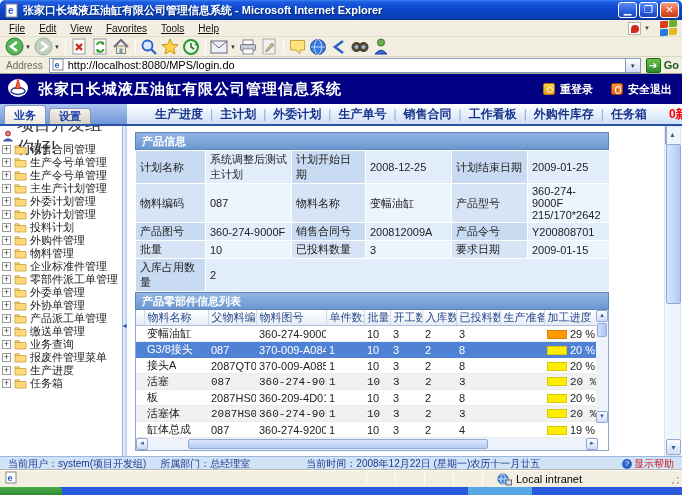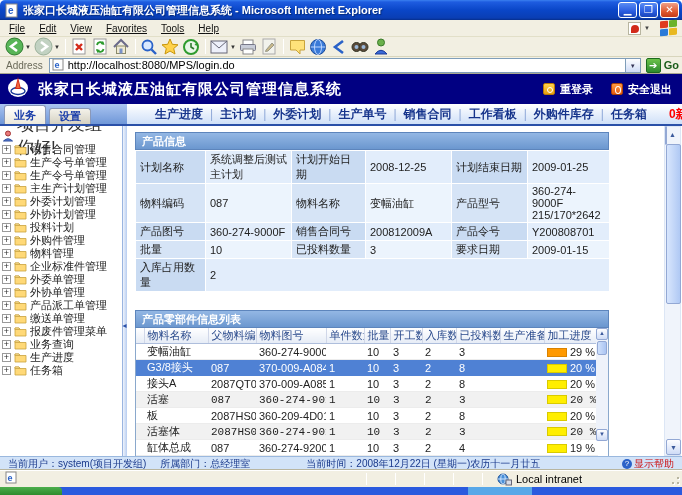--- a/index.html
+++ b/index.html
@@ -505,20 +505,30 @@
           <span>企业标准件管理</span>
         </div>
         <div class="tree-item">
           <span class="expand-box"></span>
           <span class="fold">
             <svg width="13" height="11" viewBox="0 0 13 11">
               <path d="M1 2 L5 2 L6.2 3.5 L12 3.5 L12 10 L1 10 Z" fill="#ffd978" stroke="#c9a23d" stroke-width="0.8"></path>
               <path d="M1 2 L5 2 L6.2 3.5 L1 3.5 Z" fill="#ffe9a8" stroke="#c9a23d" stroke-width="0.8"></path>
             </svg>
           </span>
+          <span>零部件派工单管理</span>
+        </div>
+        <div class="tree-item">
+          <span class="expand-box"></span>
+          <span class="fold">
+            <svg width="13" height="11" viewBox="0 0 13 11">
+              <path d="M1 2 L5 2 L6.2 3.5 L12 3.5 L12 10 L1 10 Z" fill="#ffd978" stroke="#c9a23d" stroke-width="0.8"></path>
+              <path d="M1 2 L5 2 L6.2 3.5 L1 3.5 Z" fill="#ffe9a8" stroke="#c9a23d" stroke-width="0.8"></path>
+            </svg>
+          </span>
           <span>外委单管理</span>
         </div>
         <div class="tree-item">
           <span class="expand-box"></span>
           <span class="fold">
             <svg width="13" height="11" viewBox="0 0 13 11">
               <path d="M1 2 L5 2 L6.2 3.5 L12 3.5 L12 10 L1 10 Z" fill="#ffd978" stroke="#c9a23d" stroke-width="0.8"></path>
               <path d="M1 2 L5 2 L6.2 3.5 L1 3.5 Z" fill="#ffe9a8" stroke="#c9a23d" stroke-width="0.8"></path>
             </svg>
           </span>
@@ -545,31 +555,31 @@
           <span>缴送单管理</span>
         </div>
         <div class="tree-item">
           <span class="expand-box"></span>
           <span class="fold">
             <svg width="13" height="11" viewBox="0 0 13 11">
               <path d="M1 2 L5 2 L6.2 3.5 L12 3.5 L12 10 L1 10 Z" fill="#ffd978" stroke="#c9a23d" stroke-width="0.8"></path>
               <path d="M1 2 L5 2 L6.2 3.5 L1 3.5 Z" fill="#ffe9a8" stroke="#c9a23d" stroke-width="0.8"></path>
             </svg>
           </span>
+          <span>业务查询</span>
+        </div>
+        <div class="tree-item">
+          <span class="expand-box"></span>
+          <span class="fold">
+            <svg width="13" height="11" viewBox="0 0 13 11">
+              <path d="M1 2 L5 2 L6.2 3.5 L12 3.5 L12 10 L1 10 Z" fill="#ffd978" stroke="#c9a23d" stroke-width="0.8"></path>
+              <path d="M1 2 L5 2 L6.2 3.5 L1 3.5 Z" fill="#ffe9a8" stroke="#c9a23d" stroke-width="0.8"></path>
+            </svg>
+          </span>
           <span>报废件管理菜单</span>
-        </div>
-        <div class="tree-item">
-          <span class="expand-box"></span>
-          <span class="fold">
-            <svg width="13" height="11" viewBox="0 0 13 11">
-              <path d="M1 2 L5 2 L6.2 3.5 L12 3.5 L12 10 L1 10 Z" fill="#ffd978" stroke="#c9a23d" stroke-width="0.8"></path>
-              <path d="M1 2 L5 2 L6.2 3.5 L1 3.5 Z" fill="#ffe9a8" stroke="#c9a23d" stroke-width="0.8"></path>
-            </svg>
-          </span>
-          <span>业务查询</span>
         </div>
         <div class="tree-item">
           <span class="expand-box"></span>
           <span class="fold">
             <svg width="13" height="11" viewBox="0 0 13 11">
               <path d="M1 2 L5 2 L6.2 3.5 L12 3.5 L12 10 L1 10 Z" fill="#ffd978" stroke="#c9a23d" stroke-width="0.8"></path>
               <path d="M1 2 L5 2 L6.2 3.5 L1 3.5 Z" fill="#ffe9a8" stroke="#c9a23d" stroke-width="0.8"></path>
             </svg>
           </span>
           <span>生产进度</span>
@@ -638,21 +648,21 @@
               <td class="iv">2009-01-15</td>
             </tr>
             <tr>
               <td class="il">入库占用数量</td>
               <td class="iv" colspan="5">2</td>
             </tr>
           </tbody>
       </table>
     </div>
 
-    <div class="panel" style="margin-top:18px">
+    <div class="panel" style="margin-top:0">
       <div class="panel-hd">产品零部件信息列表</div>
       <div class="tbl-wrap">
         <table class="grid">
           <colgroup>
               <col style="width:8px">
               <col style="width:64px">
               <col style="width:48px">
               <col style="width:70px">
               <col style="width:38px">
               <col style="width:26px">

